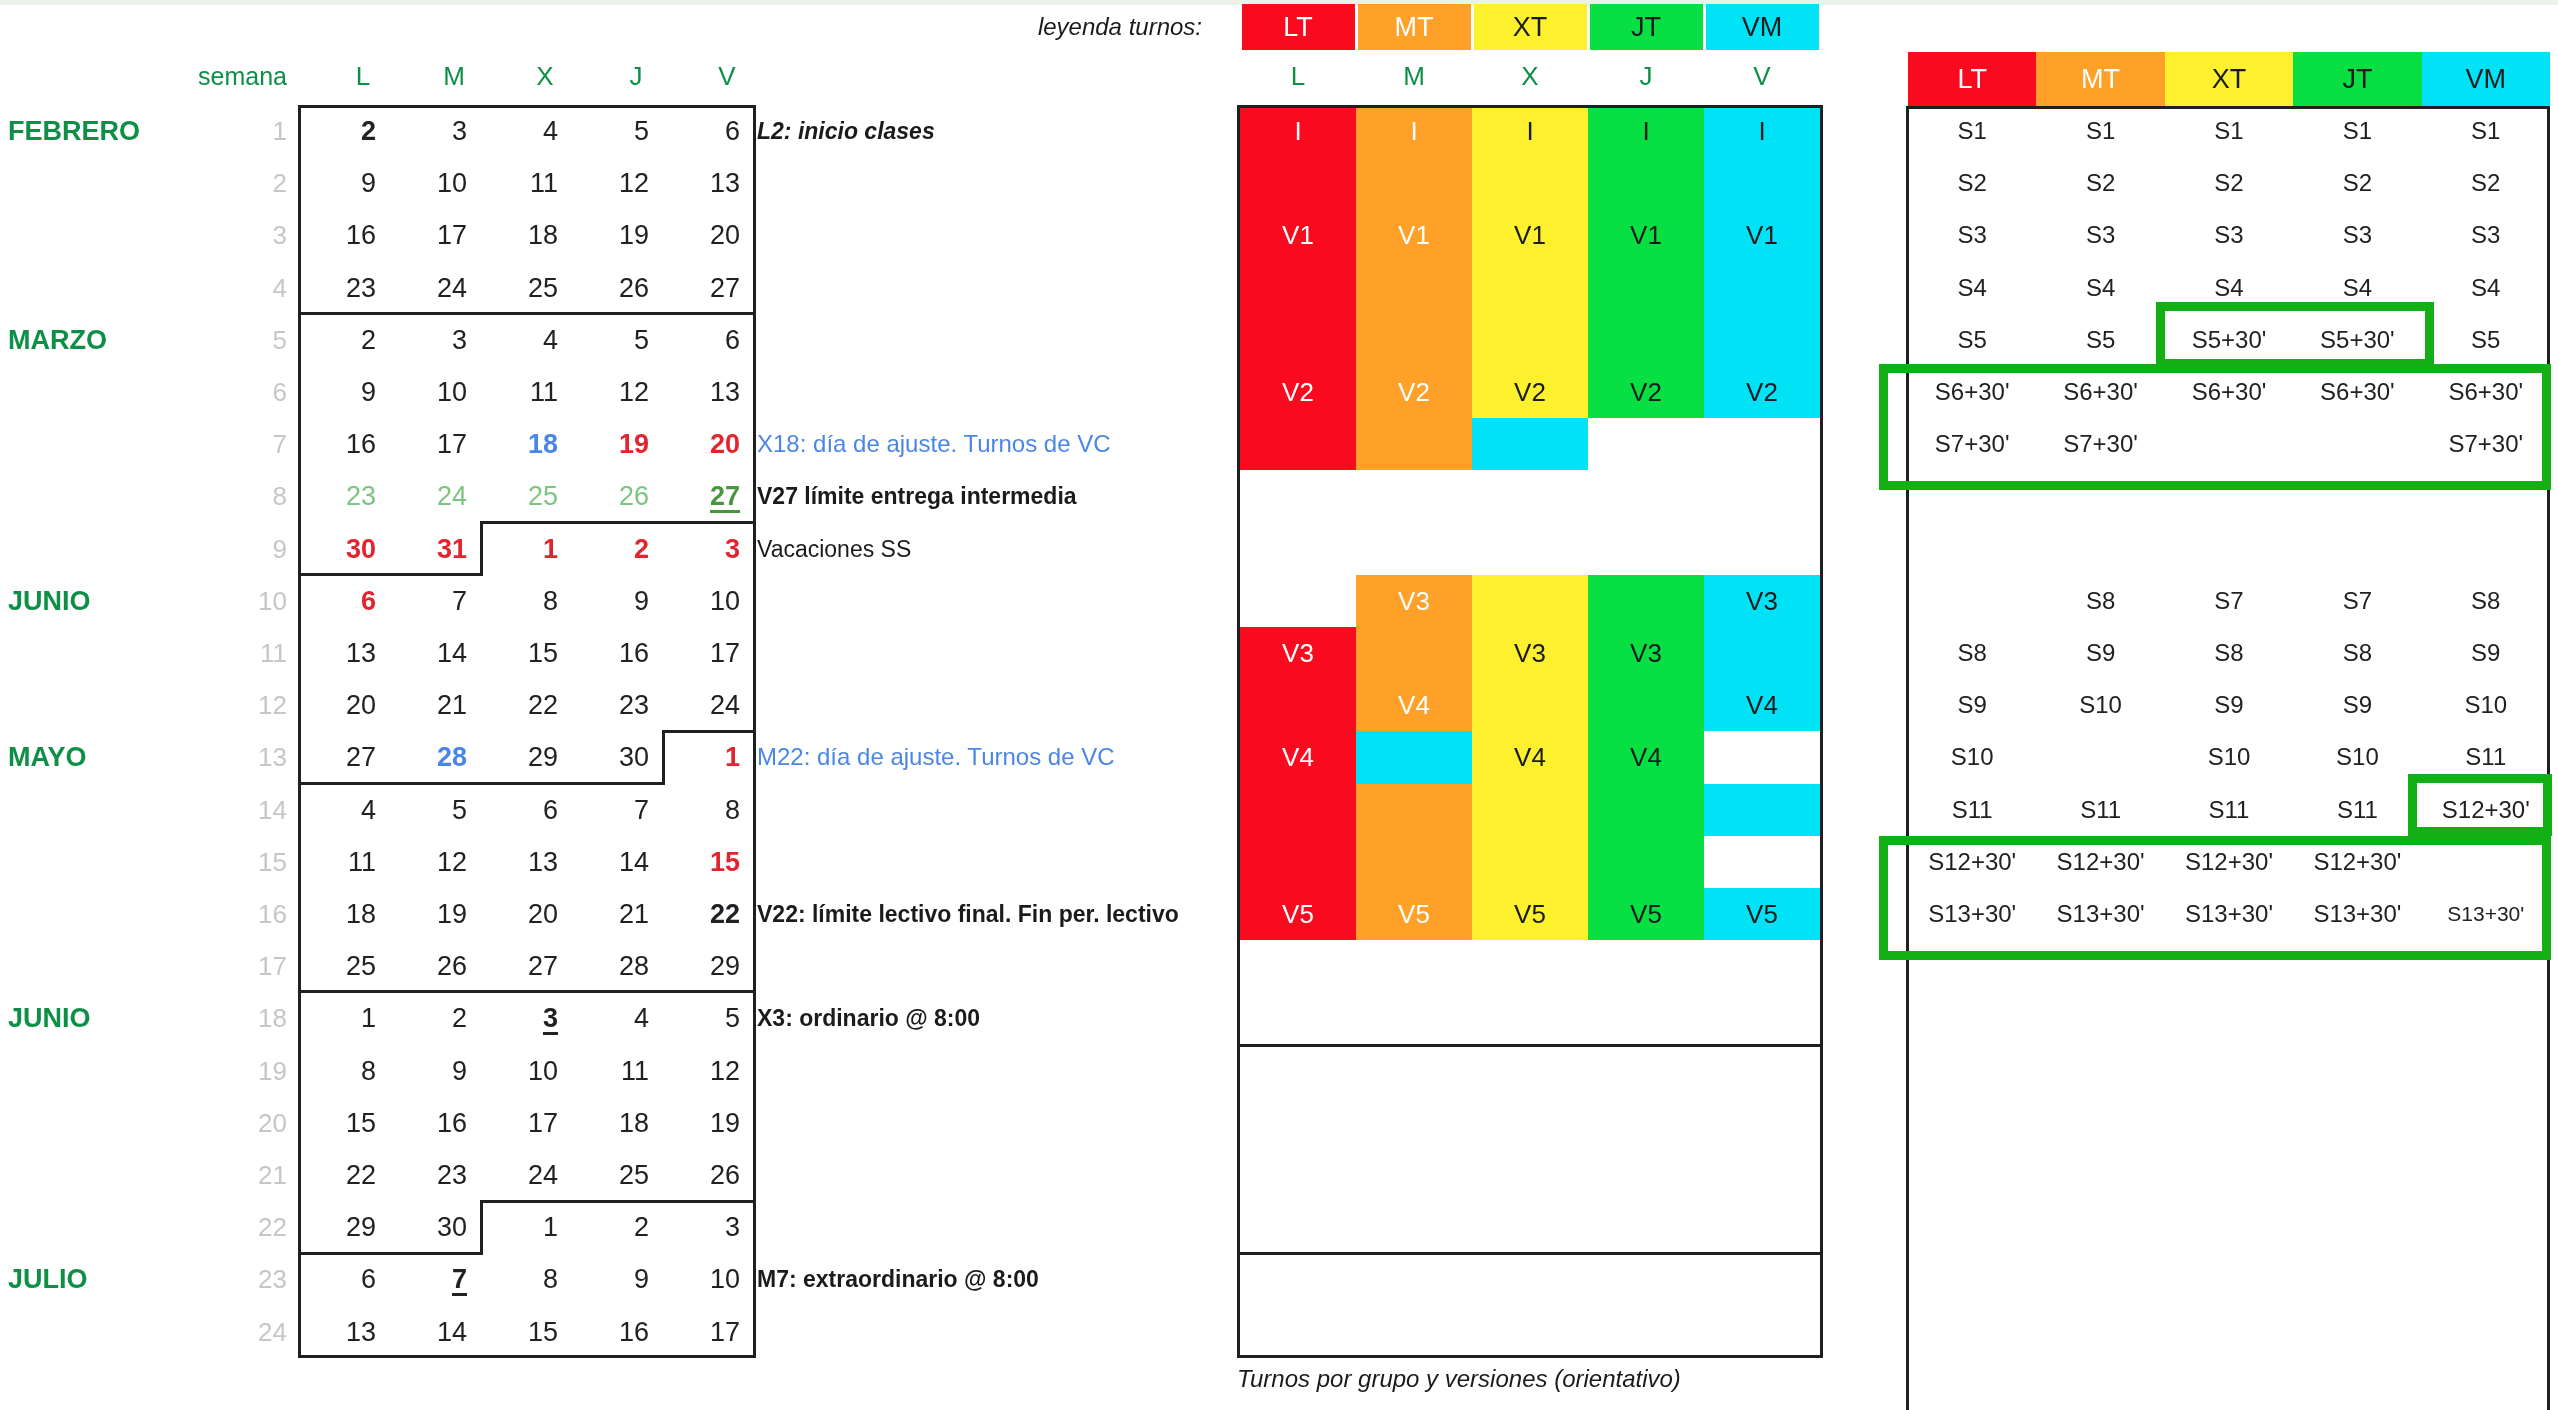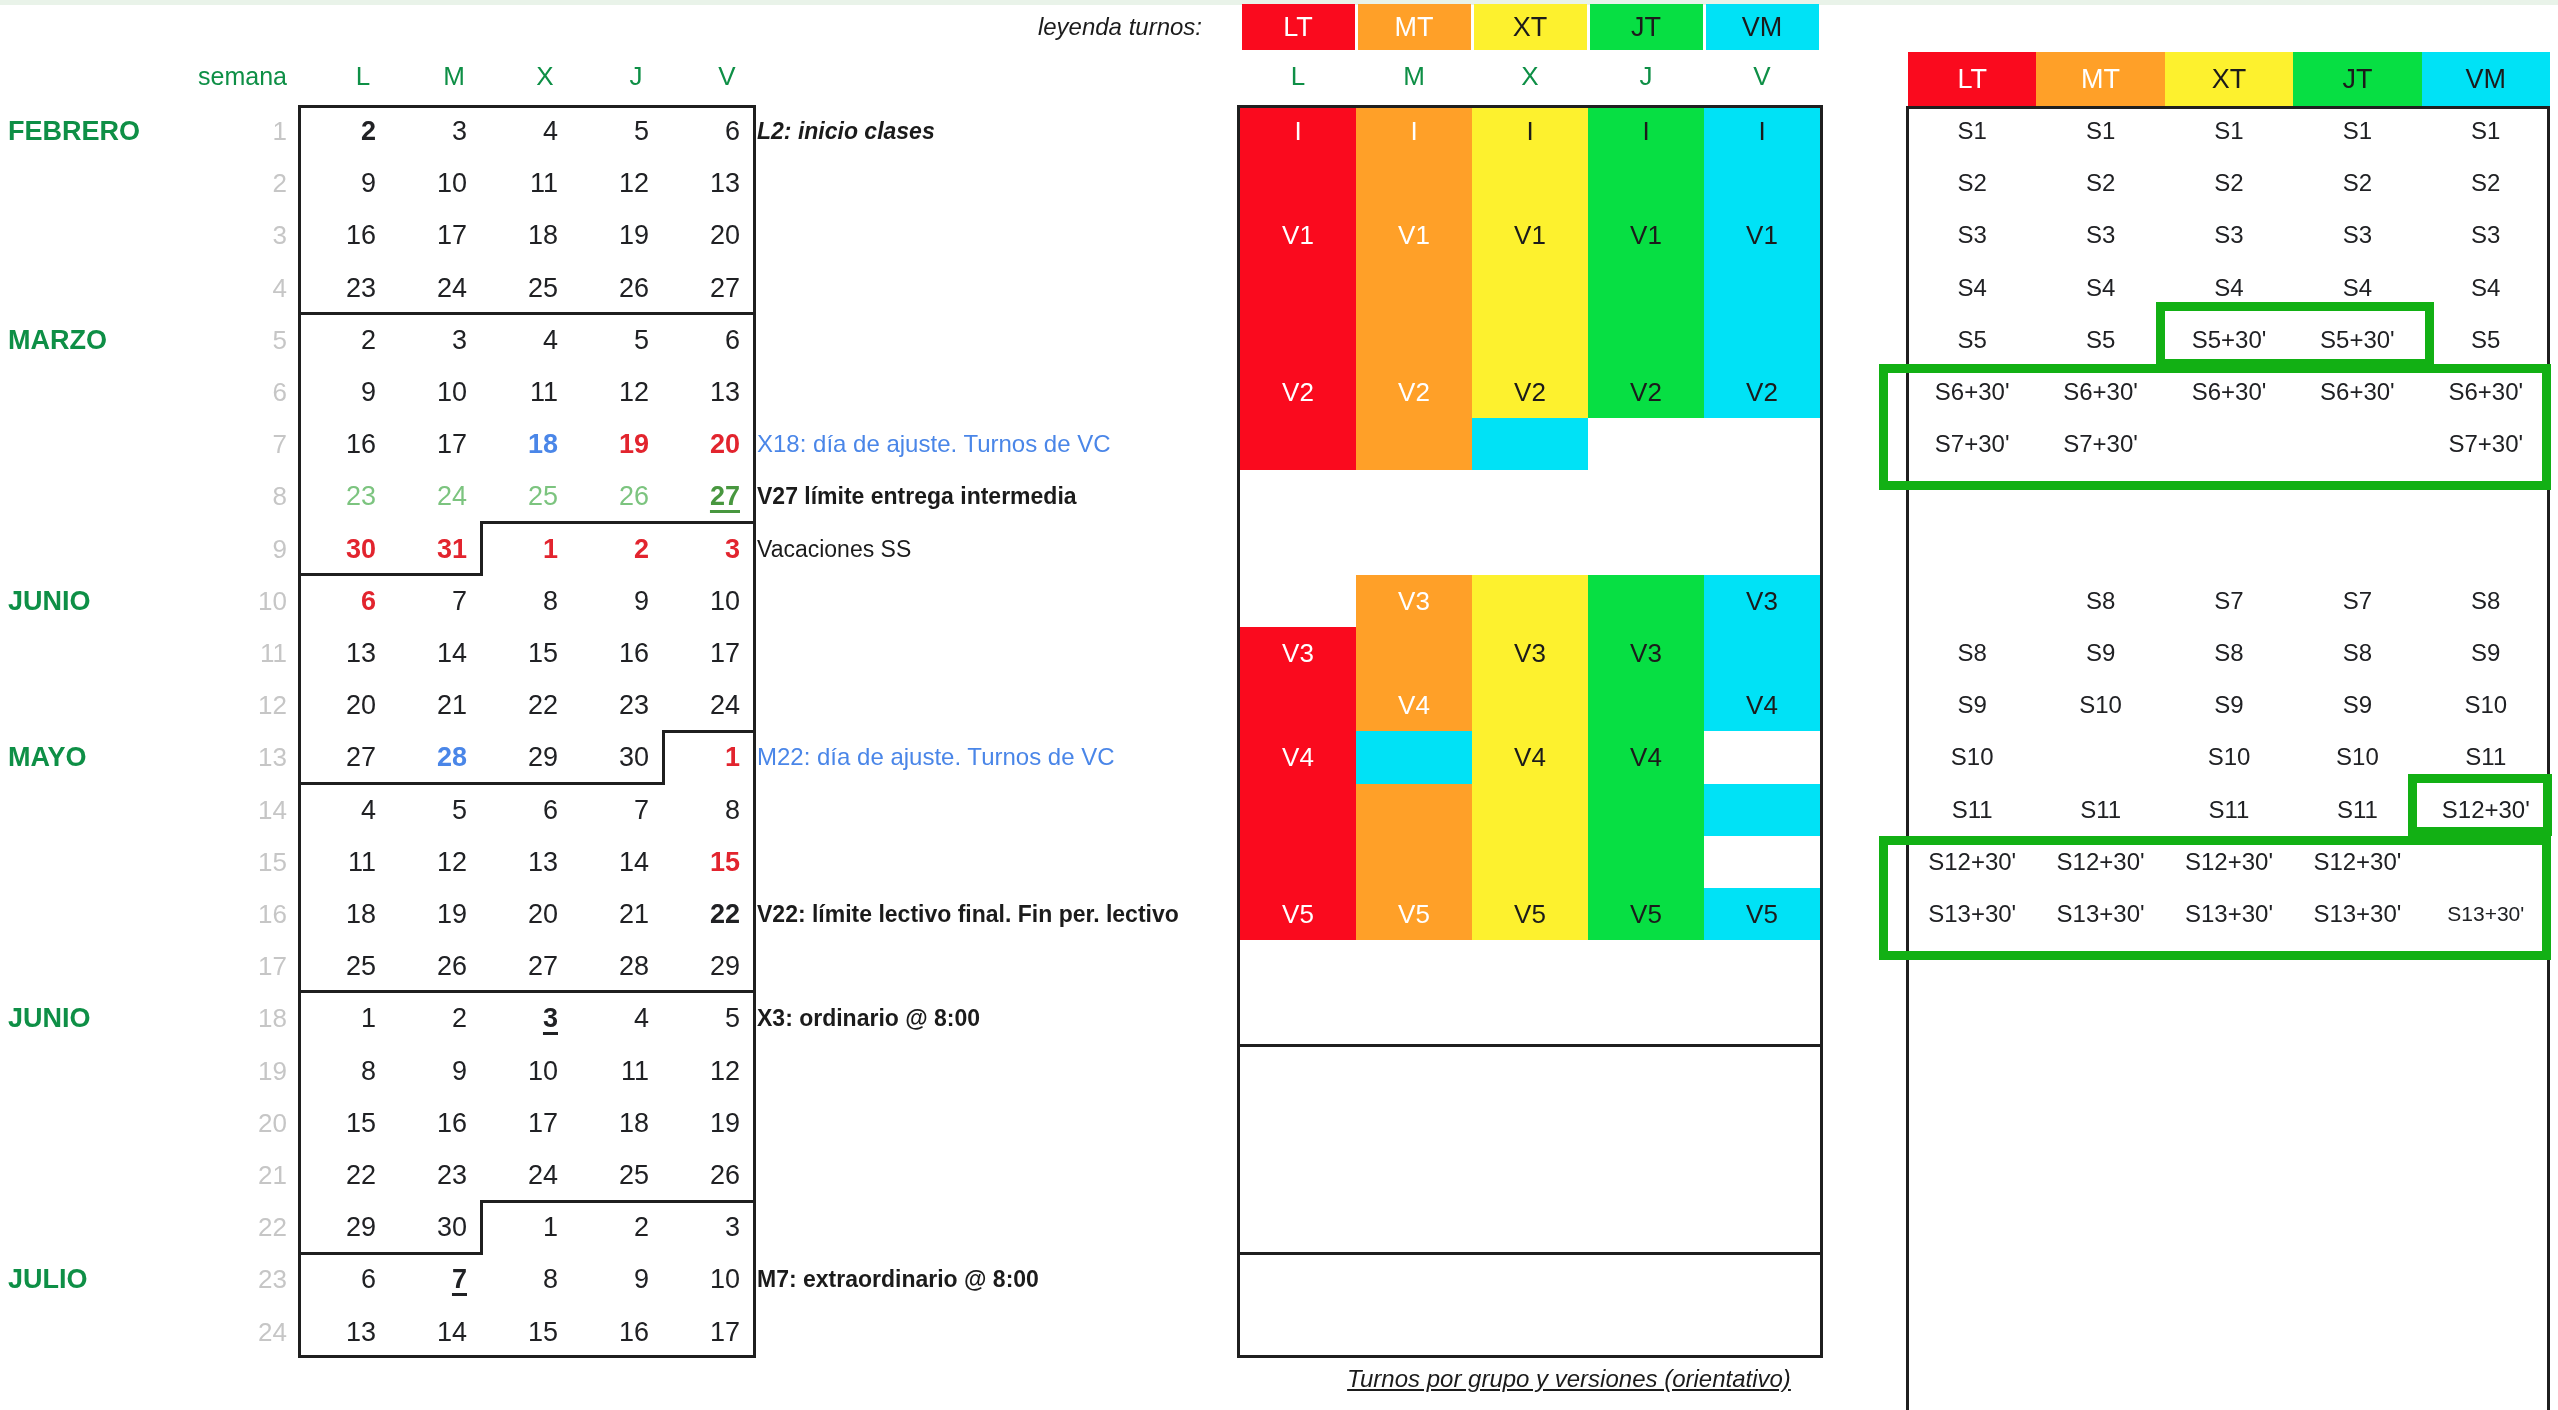--- a/index.html
+++ b/index.html
@@ -23,21 +23,21 @@
   .weeknum{font-size:26px;color:#c6c6c6;}
   .month{font-size:27px;font-weight:700;}
   .note-bold{font-size:23px;font-weight:700;color:#1b1b1b;}
   .note-blue{font-size:24px;color:#4a86e8;}
   .note-normal{font-size:23px;color:#1b1b1b;}
   .hdr-letter{font-size:26px;}
   .caption{font-size:24px;font-style:italic;color:#1b1b1b;}
   #semana-label{left:150px;top:56px;width:137px;height:40px;line-height:40px;font-size:25px;}
   #leyenda-label{left:950px;top:4px;width:252px;height:46px;line-height:46px;font-size:24px;color:#1b1b1b;}
   #calendar-caption{left:298px;top:1360px;width:455px;height:38px;line-height:38px;}
-  #turnos-caption{left:1256px;top:1360px;width:626px;height:38px;line-height:38px;text-decoration:underline;}
+  #turnos-caption{left:1146px;top:1360px;width:626px;height:38px;line-height:38px;}
   #sesion-title{left:1908px;top:6px;width:642px;height:42px;line-height:42px;font-size:28px;color:#1b1b1b;}
   .legend-cell{height:46px;line-height:46px;font-size:27px;text-align:center;}
   .ses-hdr{height:54px;line-height:54px;font-size:27px;text-align:center;}
   .ses-cell{font-size:24px;text-align:center;color:#202124;}
   .ses-cell.small{font-size:21px;}
   .turno-label{font-size:26px;text-align:center;}
   .hl{border:9px solid #12b014;box-sizing:border-box;background:transparent;}
   .band{left:0;top:0;width:2558px;height:5px;background:#e9f3e9;}
 </style>
 </head>

